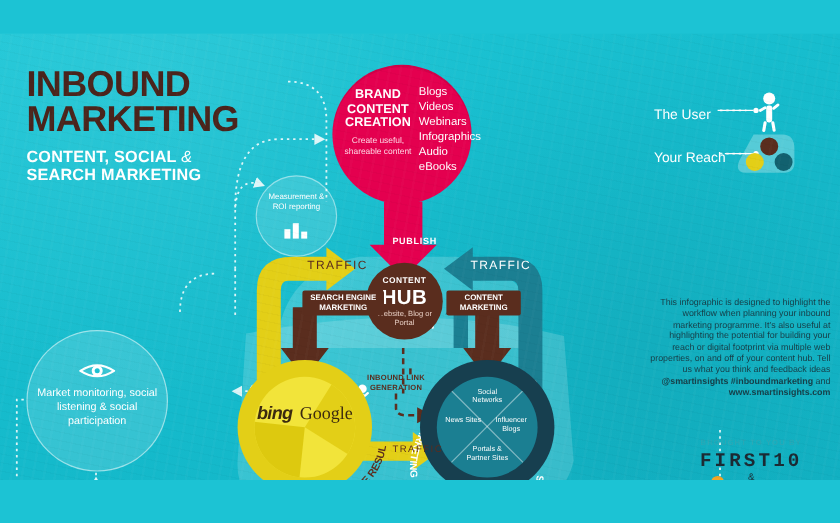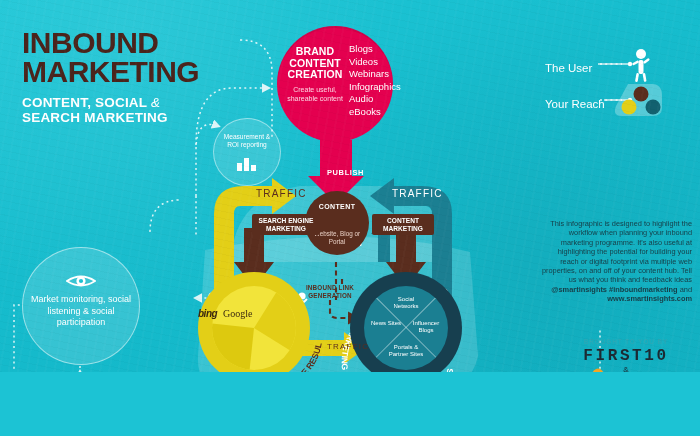--- a/index.html
+++ b/index.html
@@ -6,20 +6,21 @@
   body{
     width:700px;height:436px;overflow:hidden;
     font-family:"Liberation Sans",sans-serif;
     background:#1cc3d4;
   }
   #stage{position:relative;width:700px;height:372px;overflow:hidden;
     background:
       radial-gradient(circle at 18% 12%, rgba(255,255,255,.07), rgba(255,255,255,0) 42%),
       radial-gradient(circle at 78% 72%, rgba(0,0,0,.06), rgba(0,0,0,0) 46%),
       linear-gradient(160deg,#1fc7d7 0%,#16bccd 45%,#12b4c6 100%);
+    margin-top: 28px;
   }
   #stage::after{
     content:"";position:absolute;inset:0;pointer-events:none;
     background:
       repeating-linear-gradient(100deg, rgba(255,255,255,.025) 0 2px, rgba(255,255,255,0) 2px 9px),
       repeating-linear-gradient(12deg, rgba(0,0,0,.022) 0 1px, rgba(0,0,0,0) 1px 7px);
     opacity:.9;
   }
   .svglayer{position:absolute;left:0;top:0;width:700px;height:436px;}
   .abs{position:absolute;}
@@ -74,22 +75,22 @@
 
   
   #serp{left:198px;top:272px;width:112px;height:112px;border-radius:50%;
     background:#e3cf17;z-index:5;}
   #serp .inner{position:absolute;left:14px;top:14px;width:84px;height:84px;
     border-radius:50%;background:#f2e43a;overflow:hidden;}
   #serp .sl1{position:absolute;left:42px;top:42px;width:44px;height:44px;
     background:#e3cf17;transform-origin:0 0;transform:rotate(-58deg);}
   #serp .sl2{position:absolute;left:42px;top:42px;width:46px;height:46px;
     background:#ddc90f;transform-origin:0 0;transform:rotate(96deg);}
-  #serp .brands{position:absolute;left:0;top:36px;width:112px;text-align:left;
-    color:#3b2a10;font-size:10px;z-index:3;}
+  #serp .brands{position:absolute;left:0;top:36px;width:112px;text-align:center;
+    color:#3b2a10;font-size:15px;z-index:3;}
   #serp .bing{font-style:italic;font-weight:bold;letter-spacing:-.5px;}
   #serp .goog{font-family:"Liberation Serif",serif;margin-left:6px;}
 
   
   #outp{left:350px;top:272px;width:112px;height:112px;border-radius:50%;
     background:#173f4f;z-index:5;}
   #outp .inner{position:absolute;left:14px;top:14px;width:84px;height:84px;
     border-radius:50%;background:#1b7f92;overflow:hidden;}
   #outp .q{position:absolute;color:#fff;font-size:6px;line-height:7.2px;
     text-align:center;width:40px;}
@@ -356,20 +357,21 @@
 
   <div class="abs nosel traffic" id="tw-left">TRAFFIC</div>
   <div class="abs nosel traffic" id="tw-right">TRAFFIC</div>
   <div class="abs nosel traffic" id="tw-bottom">TRAFFIC</div>
 
   <div class="abs nosel brownlabel" id="lab-sem">SEARCH ENGINE MARKETING</div>
   <div class="abs nosel brownlabel" id="lab-cm">CONTENT MARKETING</div>
 
   <div class="abs nosel" id="hub">
     <div class="h-top">CONTENT</div>
+    <div class="h-big">HUB</div>
     <div class="h-sub">Website, Blog or Portal</div>
   </div>
 
   <div class="abs nosel" id="ilg">INBOUND LINK GENERATION</div>
 
   <div class="abs nosel" id="serp">
     <div class="inner">
       <div class="sl1"></div>
       <div class="sl2"></div>
     </div>

